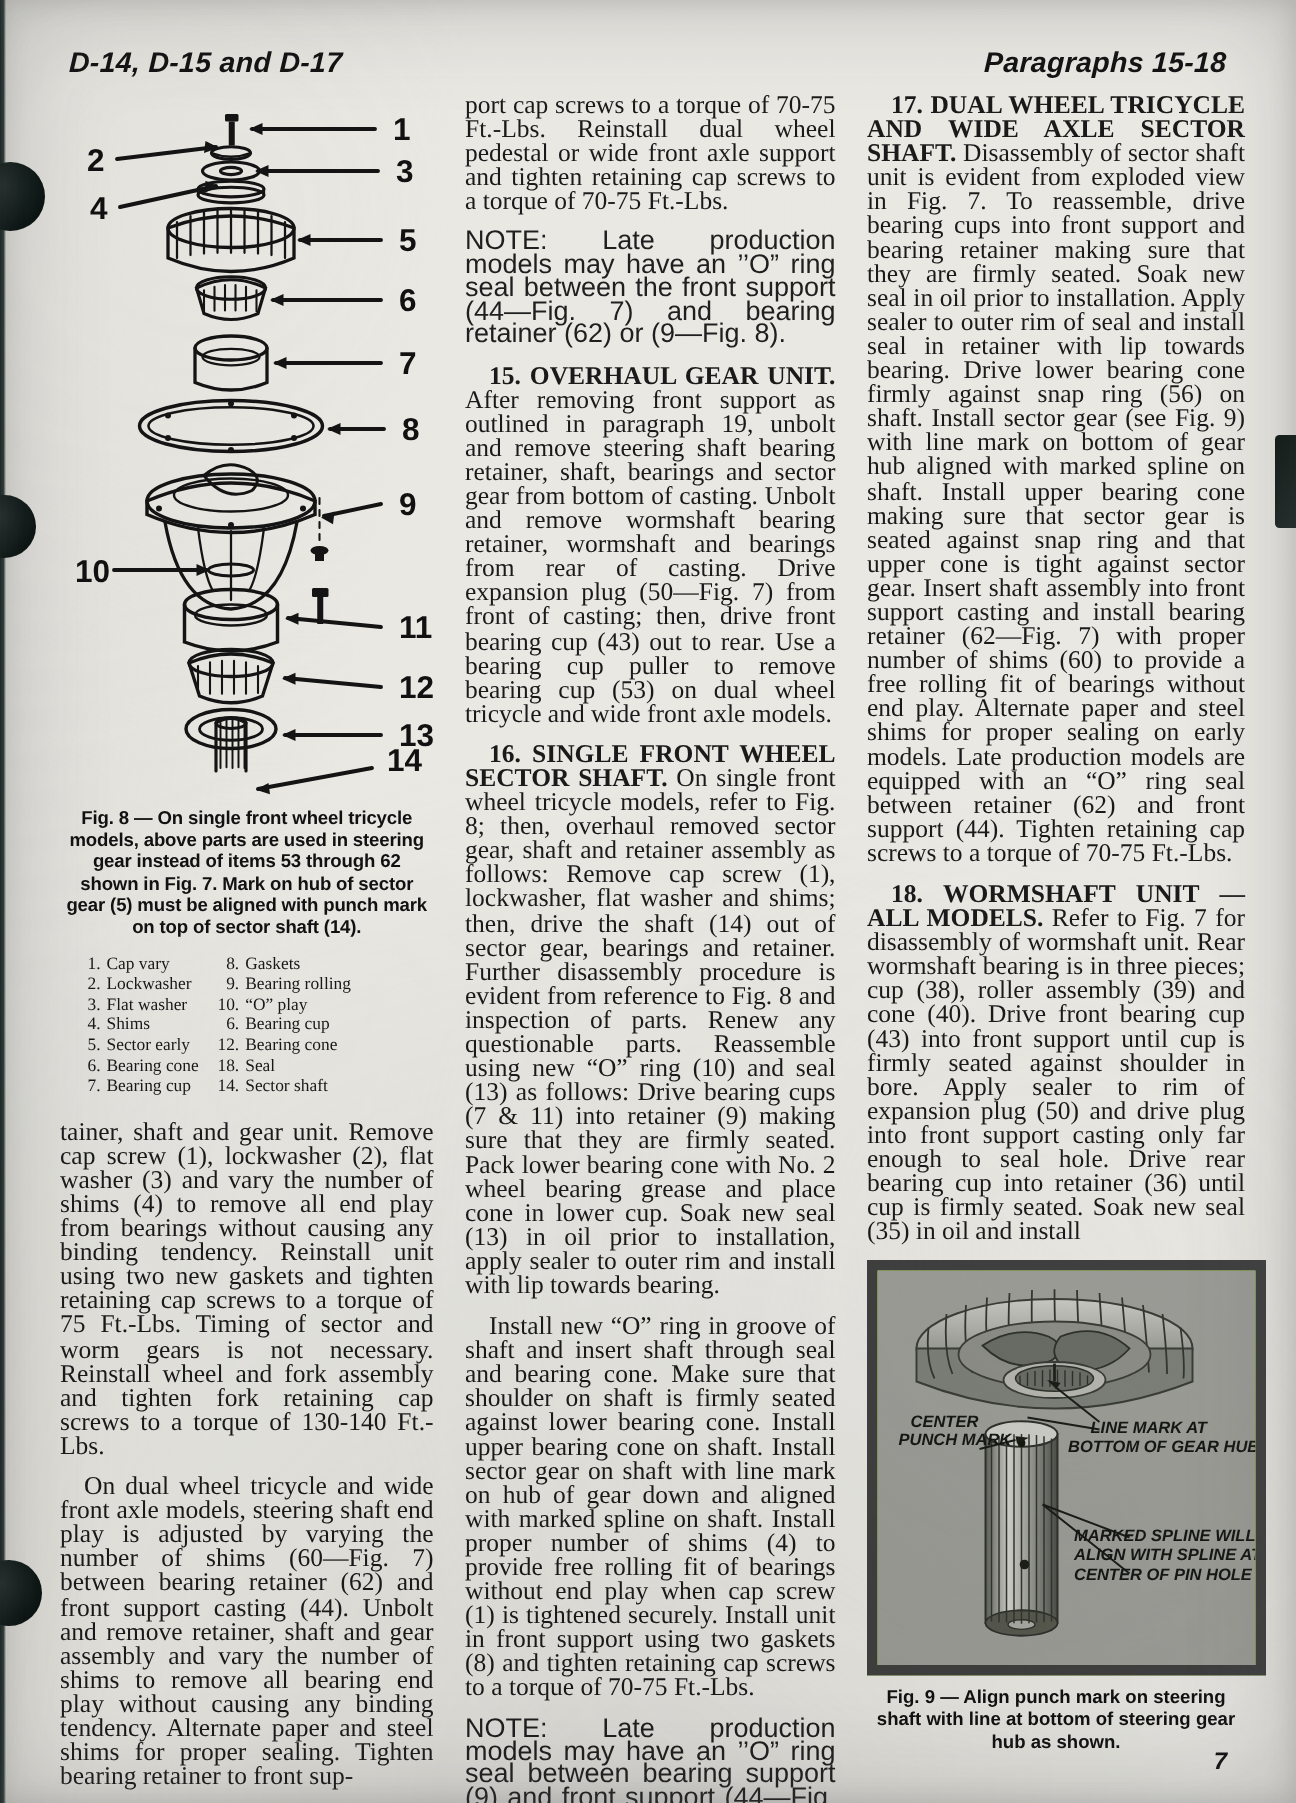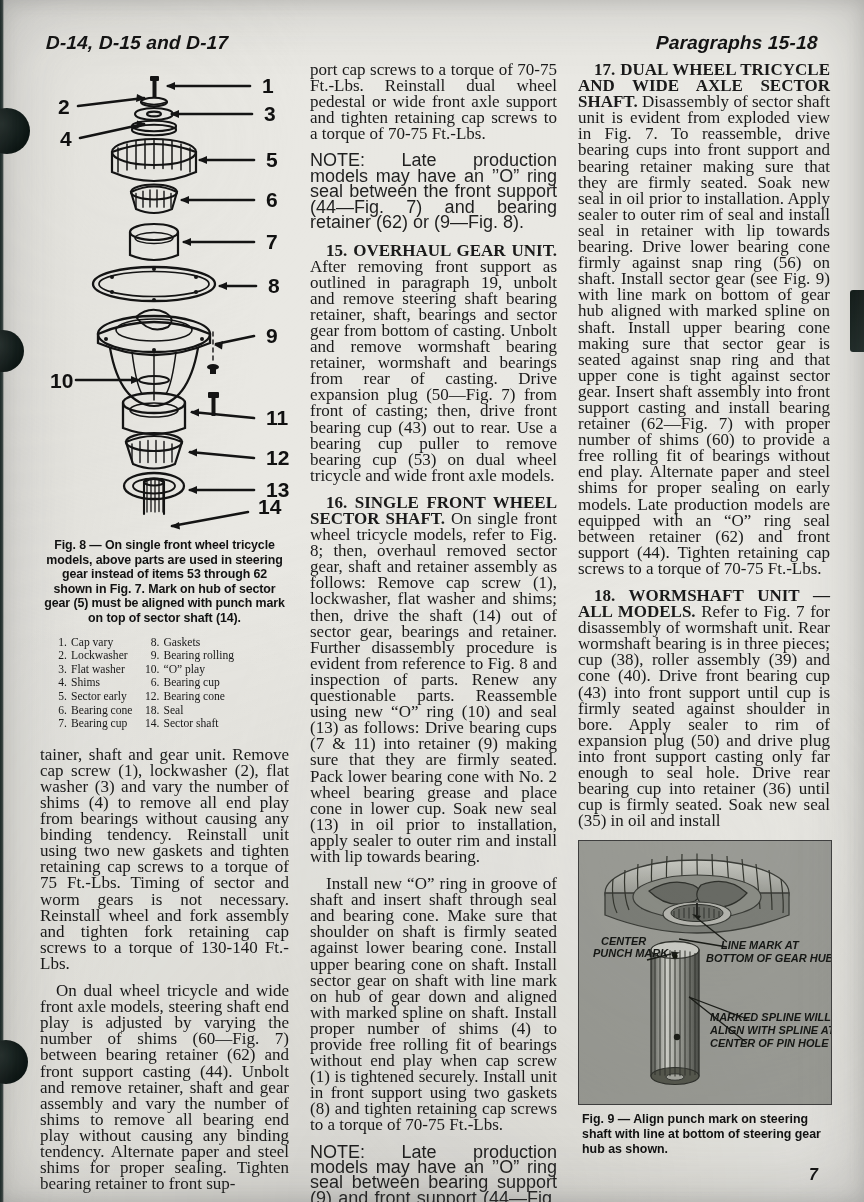--- a/index.html
+++ b/index.html
@@ -100,27 +100,27 @@
   }
   .partslist ol{margin:0;padding:0;list-style:none;}
   .partslist li{white-space:nowrap;}
   .pnum{display:inline-block;width:17px;text-align:right;margin-right:4px;}
   .pcol2{margin-left:14px;}
 
   
   .fig9{
     position:relative;width:252px;height:263px;margin-top:6px;
     background:#bef264;overflow:hidden;
-    border:1px solid #404040;
+    border:7px solid #404040;
   }
   .fig9 svg{display:block;}
   .fig9cap{
     font-family:"Liberation Sans", sans-serif;
     font-weight:700;font-size:12.4px;line-height:14.8px;
-    text-align:left;color:#111;margin:7px 4px 0 4px;
+    text-align:center;color:#111;margin:7px 4px 0 4px;
   }
   .pageno{
     position:absolute;right:46px;bottom:18px;
     font-family:"Liberation Sans", sans-serif;
     font-weight:700;font-style:italic;font-size:16px;color:#111;
   }
 </style>
 </head>
 <body>
 

